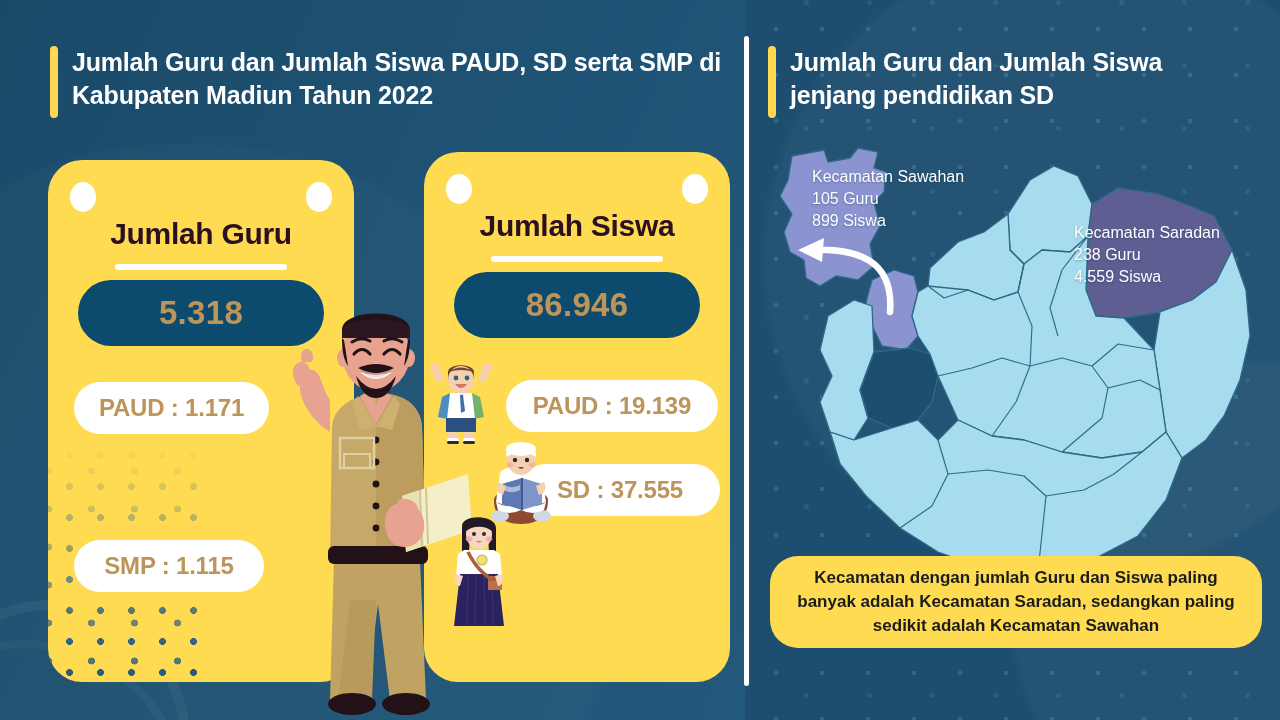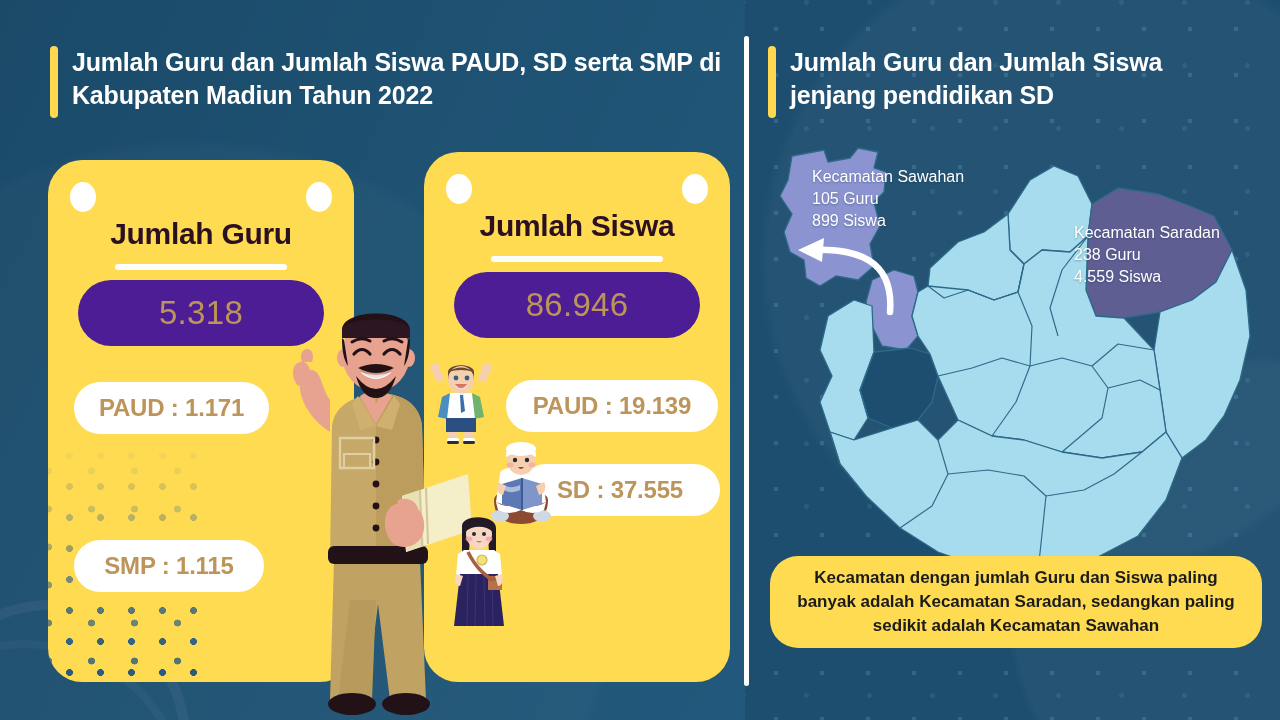--- a/index.html
+++ b/index.html
@@ -141,27 +141,27 @@
     border-radius: 3px;
     background: #ffffff;
   }
   .big-pill {
     position: absolute;
     top: 120px;
     left: 50%;
     transform: translateX(-50%);
     width: 246px;
     height: 66px;
-    background: #4c1d95;
+    background: #0c4a6e;
     border-radius: 33px;
     display: flex;
     align-items: center;
     justify-content: center;
     font-size: 33px;
-    font-weight: normal;
+    font-weight: bold;
     color: #bd9459;
     letter-spacing: 0.3px;
   }
 
   .dot-field {
     position: absolute;
     left: 0; bottom: 0;
     width: 150px; height: 250px;
     background-image:
       radial-gradient(circle, #2a5c80 3.3px, transparent 3.7px);

